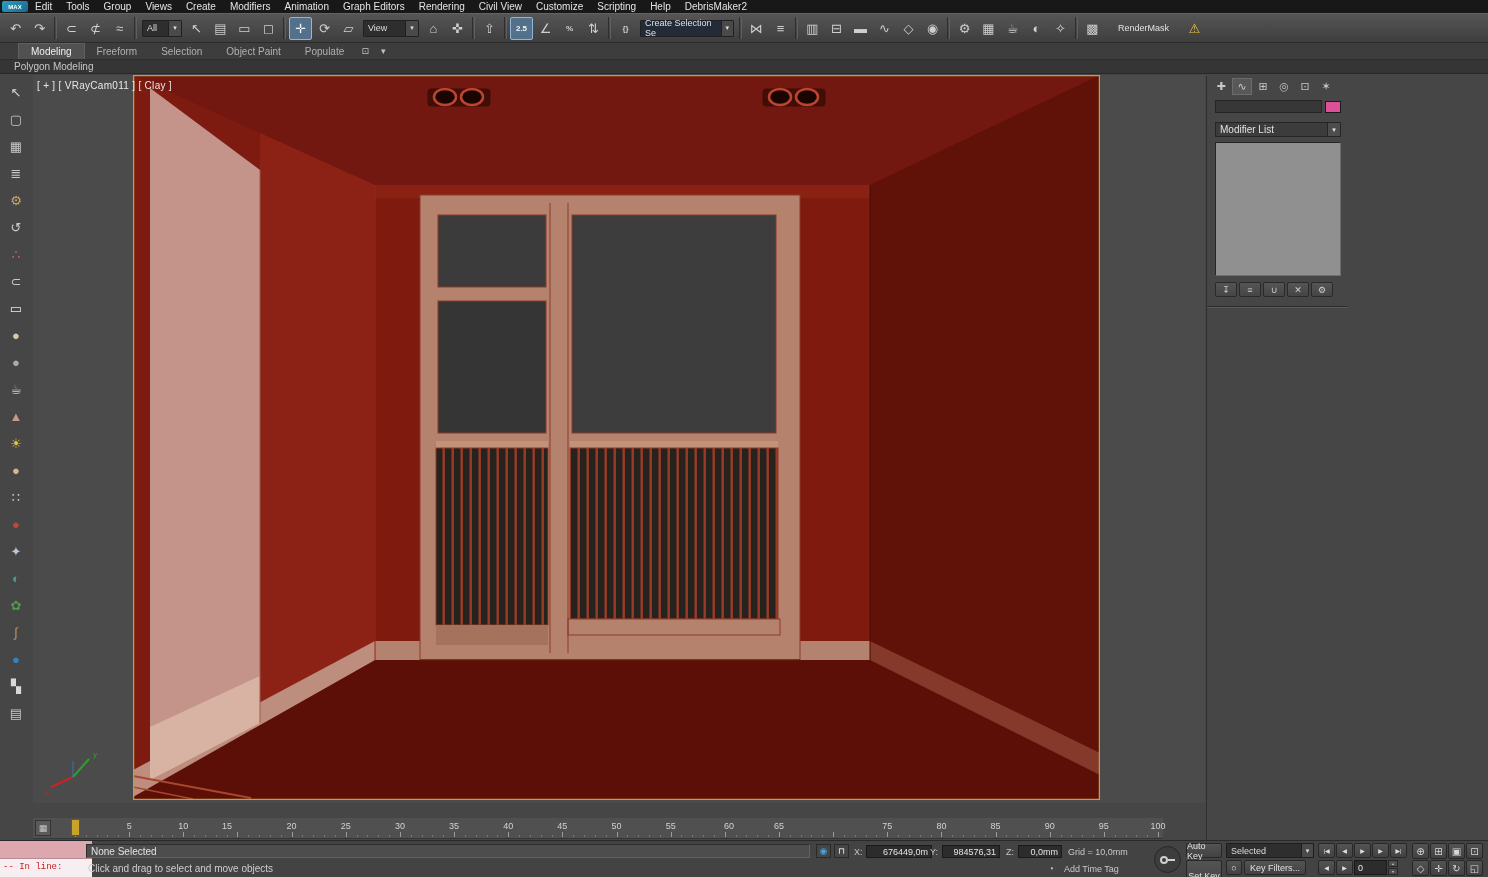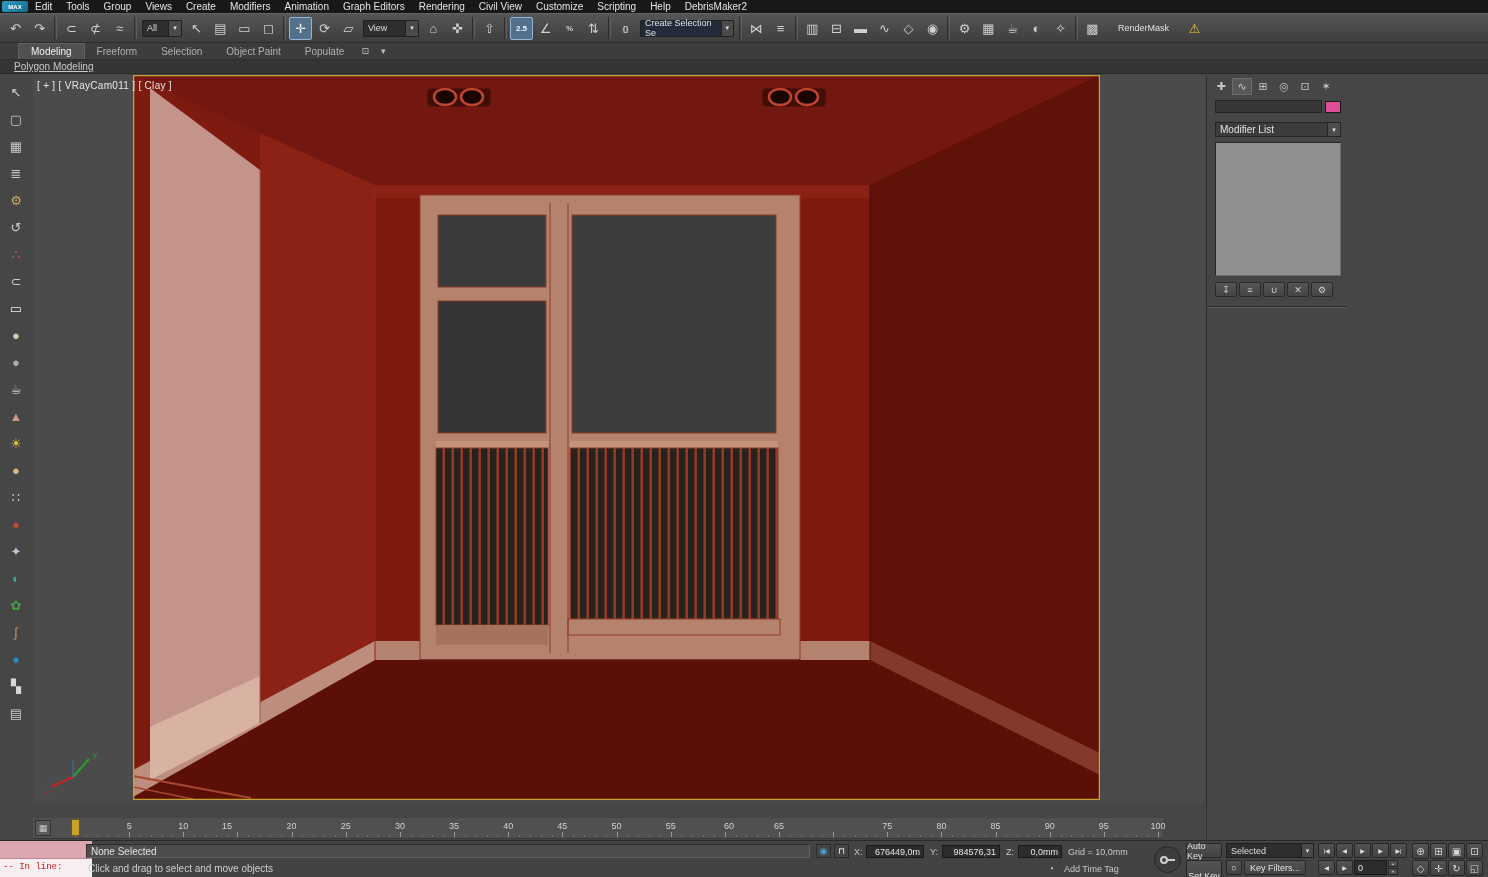--- a/index.html
+++ b/index.html
@@ -29,21 +29,21 @@
              font-size:7px;color:#ddd;border-left:1px solid #202020;}
   .tb-label{font-size:9px;color:#e0e0e0;margin:0 13px;flex:none;}
 
   
   .ribbon{left:0;top:43px;width:1488px;height:17px;background:#3d3d3d;display:flex;align-items:flex-end;padding-left:18px;
           border-bottom:1px solid #2e2e2e;z-index:28;}
   .rtab{padding:2px 12px;font-size:10px;color:#b0b0b0;flex:none;}
   .rtab.active{background:#515151;color:#f0f0f0;border:1px solid #606060;border-bottom:none;}
   .rtab-icon{width:16px;height:14px;display:flex;align-items:center;justify-content:center;font-size:9px;color:#c0c0c0;margin:0 1px 1px;}
   .panelstrip{left:0;top:60px;width:1488px;height:14px;background:#353535;border-bottom:1px solid #282828;display:flex;align-items:center;z-index:27;}
-  .panelstrip span{margin-left:14px;font-size:10px;color:#c8c8c8;text-decoration:underline;}
+  .panelstrip span{margin-left:14px;font-size:10px;color:#c8c8c8;}
 
   
   .lefttools{left:0;top:80px;width:32px;display:flex;flex-direction:column;align-items:center;gap:3px;z-index:5;}
   .vbtn{width:24px;height:24px;display:flex;align-items:center;justify-content:center;font-size:13px;color:#c6c6c6;}
 
   
   .viewport{left:33px;top:75px;width:1172px;height:728px;background:#4b4b4b;}
   .vp-label{left:4px;top:5px;font-size:10px;color:#e8e8e8;letter-spacing:.3px;z-index:3;}
   .axis-svg{left:10px;top:672px;z-index:3;}
 
@@ -479,21 +479,21 @@
     <div class="listener">
       <div class="rowA"></div>
       <div class="rowB">--  In line:</div>
     </div>
     <div class="status-field">None Selected</div>
     <div class="prompt">Click and drag to select and move objects</div>
     <span class="sbtn sb-isolate">◉</span>
     <span class="sbtn sb-lock">⊓</span>
 
     <span class="coord-label" style="left:854px">X:</span>
-    <span class="coord-field" style="left:866px;width:58px">676449,0m</span>
+    <span class="coord-field" style="left:866px;width:66px">676449,0m</span>
     <span class="coord-label" style="left:930px">Y:</span>
     <span class="coord-field" style="left:942px;width:58px">984576,31</span>
     <span class="coord-label" style="left:1006px">Z:</span>
     <span class="coord-field" style="left:1018px;width:44px">0,0mm</span>
 
     <span class="sb-grid">Grid = 10,0mm</span>
     <span class="sb-timetag-icon">◔</span>
     <span class="sb-timetag">Add Time Tag</span>
 
     <div class="keybig">

